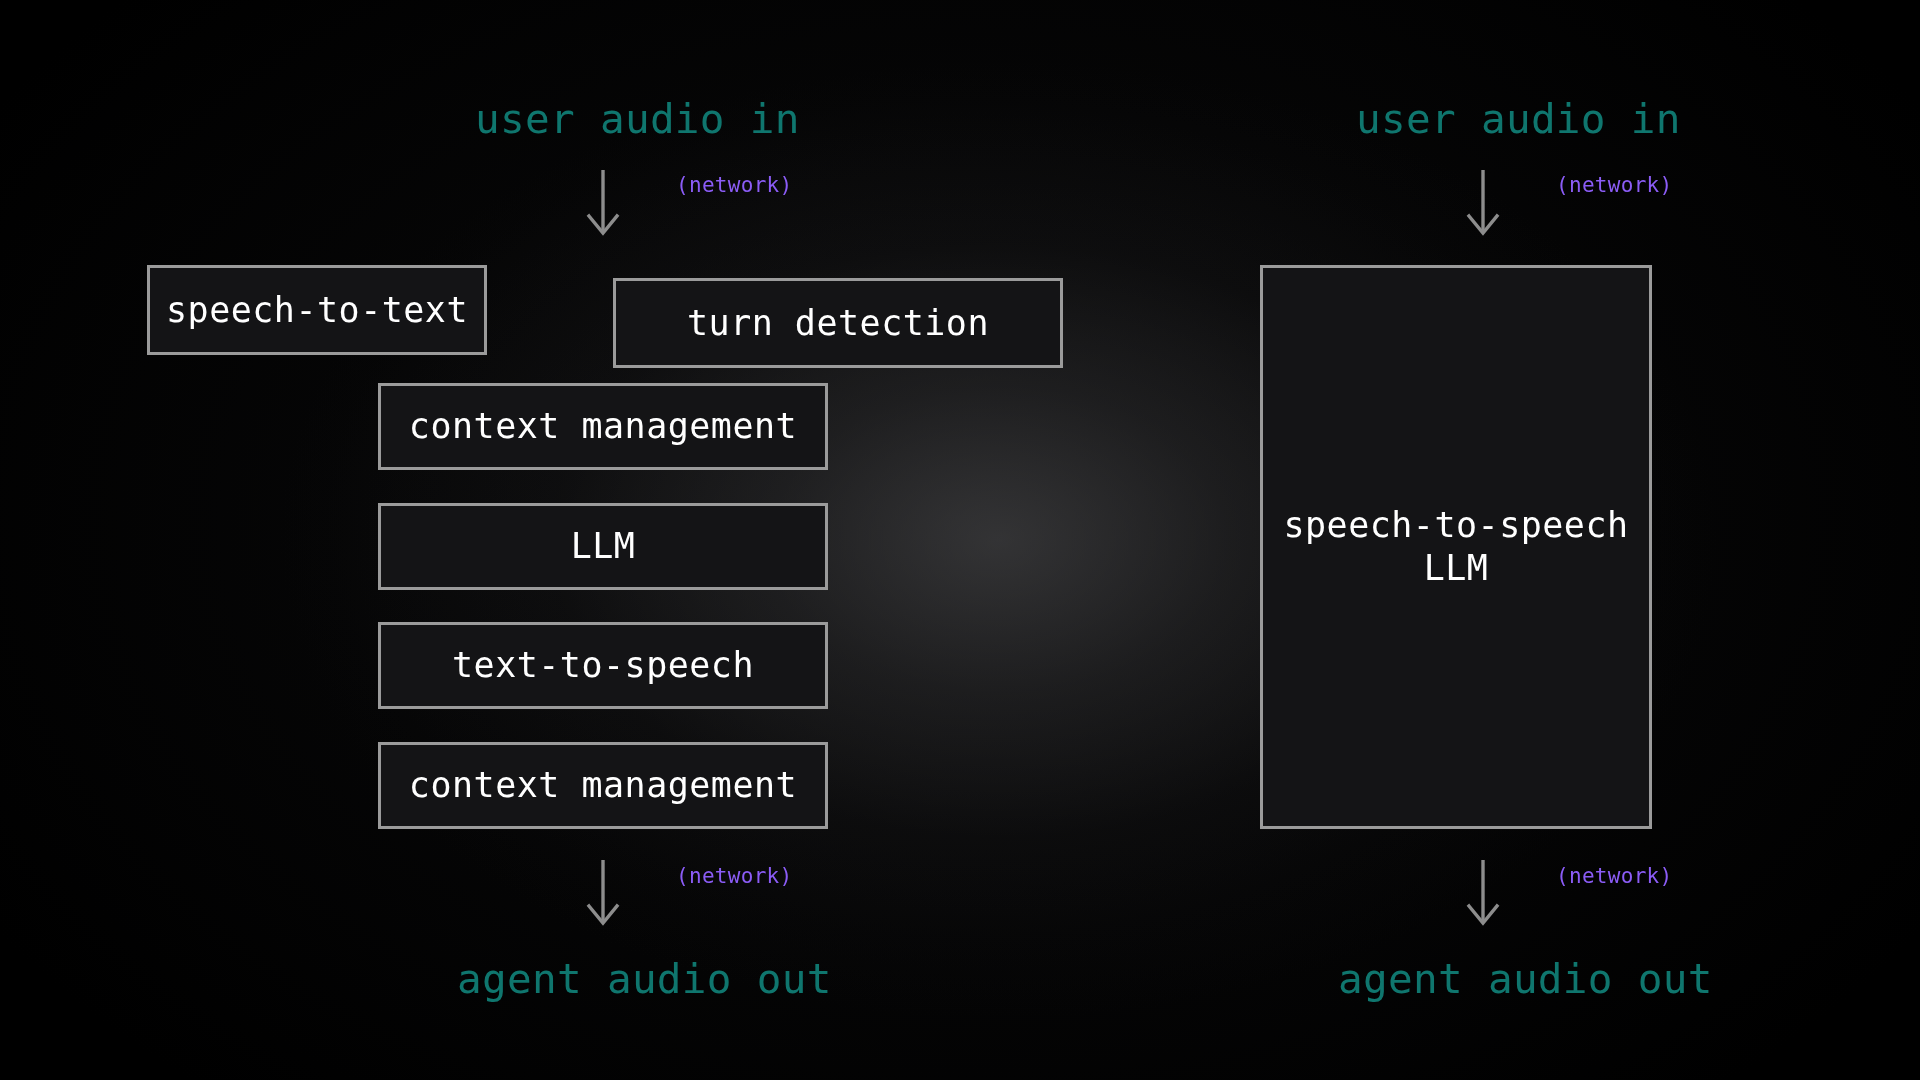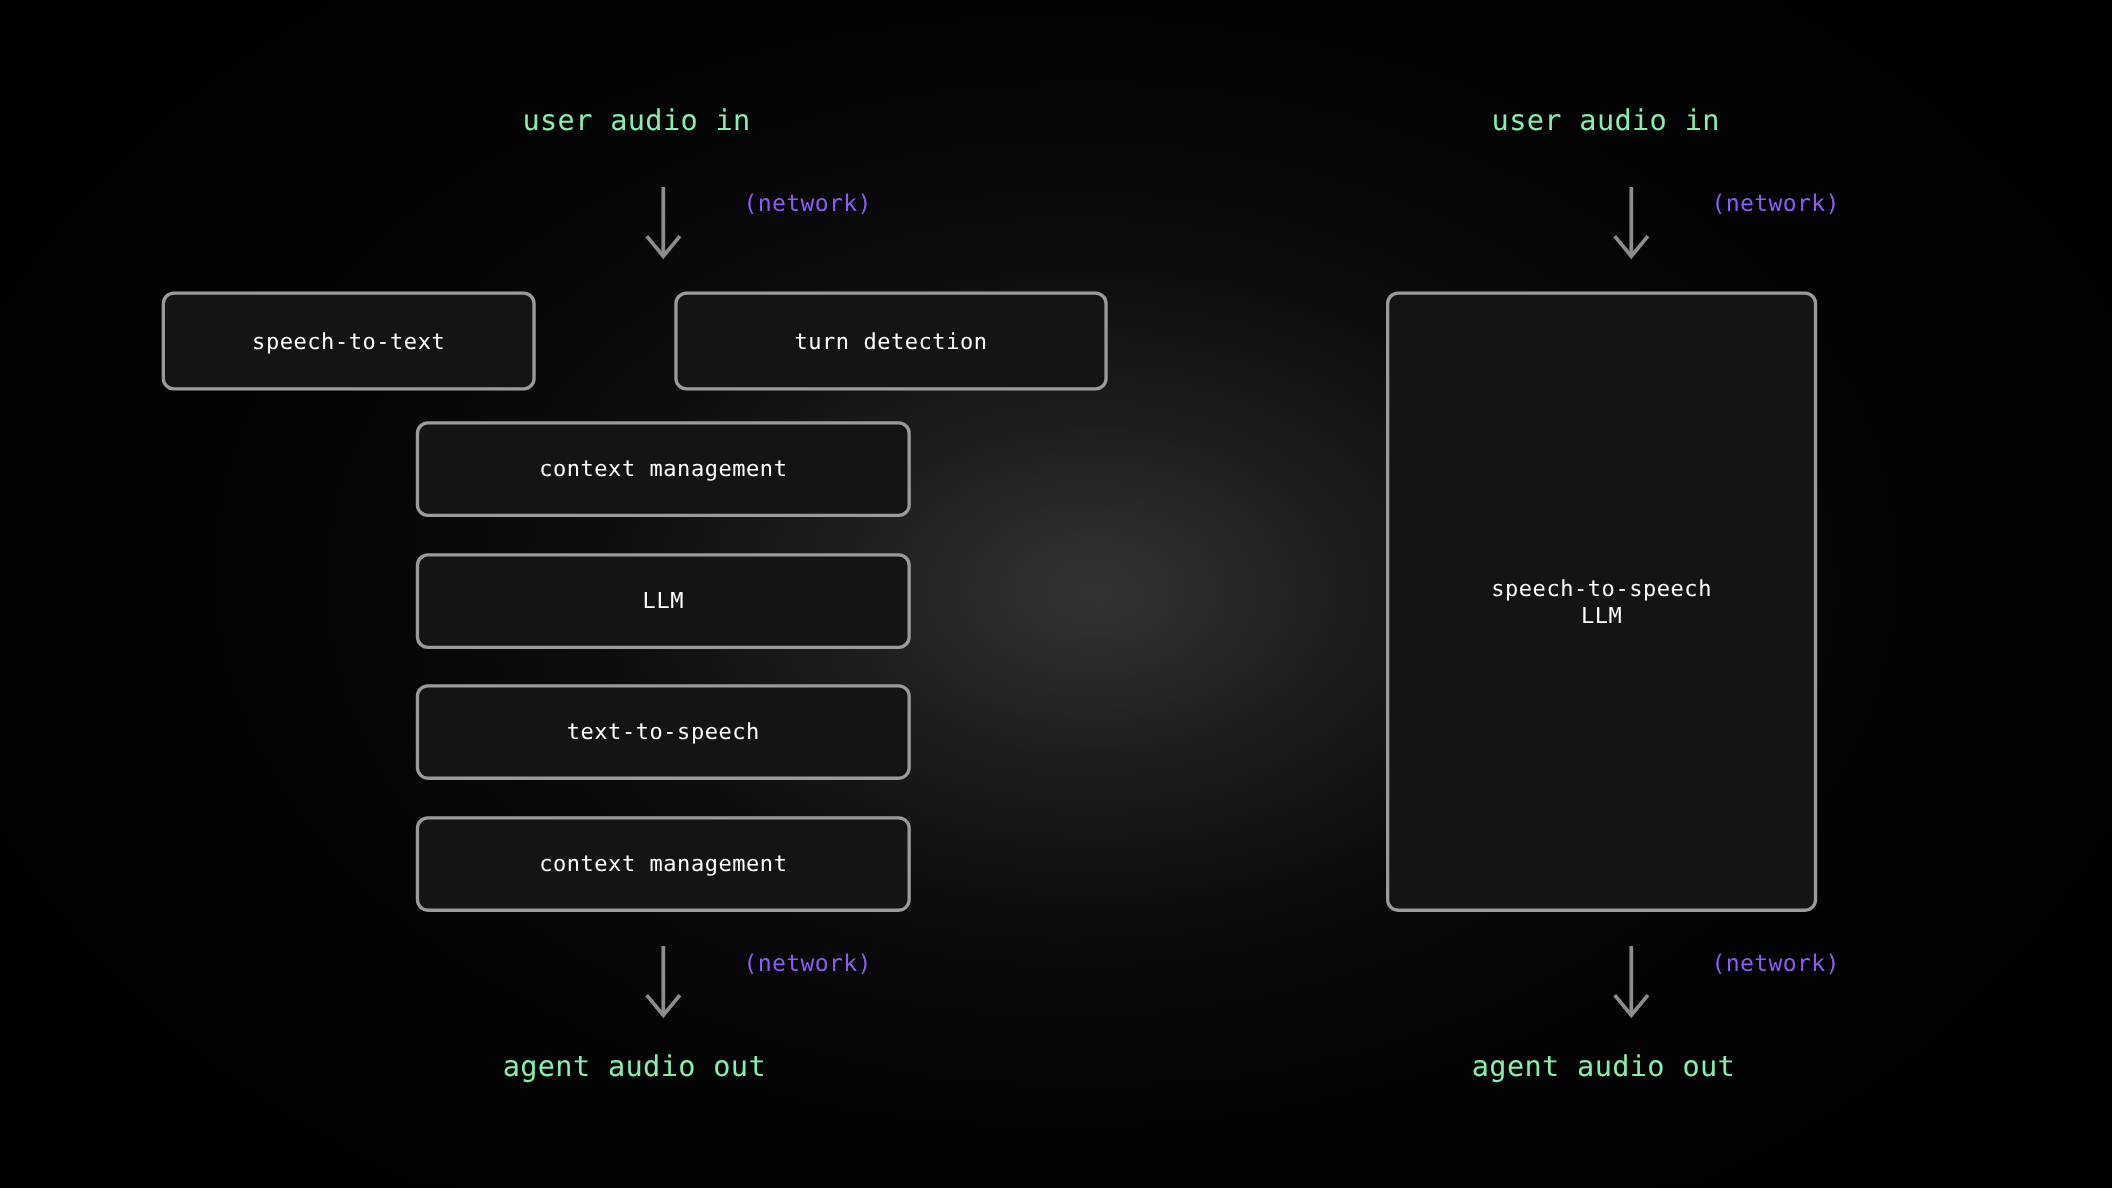--- a/index.html
+++ b/index.html
@@ -34,36 +34,36 @@
     background: radial-gradient(ellipse 1150px 760px at 50% 48%,
                 rgba(40,40,42,0.55) 0%,
                 rgba(20,20,22,0.25) 55%,
                 rgba(0,0,0,0.0) 100%);
     pointer-events: none;
   }
   .node {
     position: absolute;
     box-sizing: border-box;
     border: 3px solid #9b9b9b;
-    border-radius: 11px;
+    border-radius: 0;
     background: #141416;
     color: #ffffff;
     display: flex;
     align-items: center;
     justify-content: center;
     text-align: center;
-    font-size: 20px;
+    font-size: 35px;
     letter-spacing: 0.5px;
     line-height: 1.22;
     white-space: pre;
   }
   .caption {
     position: absolute;
-    color: #86efac;
-    font-size: 26px;
+    color: #0f766e;
+    font-size: 41px;
     letter-spacing: 0.3px;
     white-space: pre;
   }
   .netlabel {
     position: absolute;
     color: #8b5cf6;
     font-size: 21px;
     letter-spacing: 0.3px;
     white-space: pre;
   }
@@ -88,21 +88,21 @@
     <svg width="46" height="74" viewBox="0 0 46 74">
       <line x1="23" y1="0" x2="23" y2="62" stroke="#8d8d8d" stroke-width="3.4"></line>
       <polyline points="9,46 23,63 37,46" fill="none" stroke="#8d8d8d" stroke-width="3.4" stroke-linecap="square" stroke-linejoin="miter"></polyline>
     </svg>
   </div>
 
   <div class="netlabel" style="left:676px; top:173px;">(network)</div>
 
   <div class="node" style="left:147px; top:265px; width:340px; height:90px;">speech-to-text</div>
 
-  <div class="node" style="left:613px; top:265px; width:394px; height:90px;">turn detection</div>
+  <div class="node" style="left:613px; top:278px; width:450px; height:90px;">turn detection</div>
 
   <div class="node" style="left:378px; top:383px; width:450px; height:87px;">context management</div>
 
   <div class="node" style="left:378px; top:503px; width:450px; height:87px;">LLM</div>
 
   <div class="node" style="left:378px; top:622px; width:450px; height:87px;">text-to-speech</div>
 
   <div class="node" style="left:378px; top:742px; width:450px; height:87px;">context management</div>
 
   <div class="arrow" style="left:580px; top:860px;">

